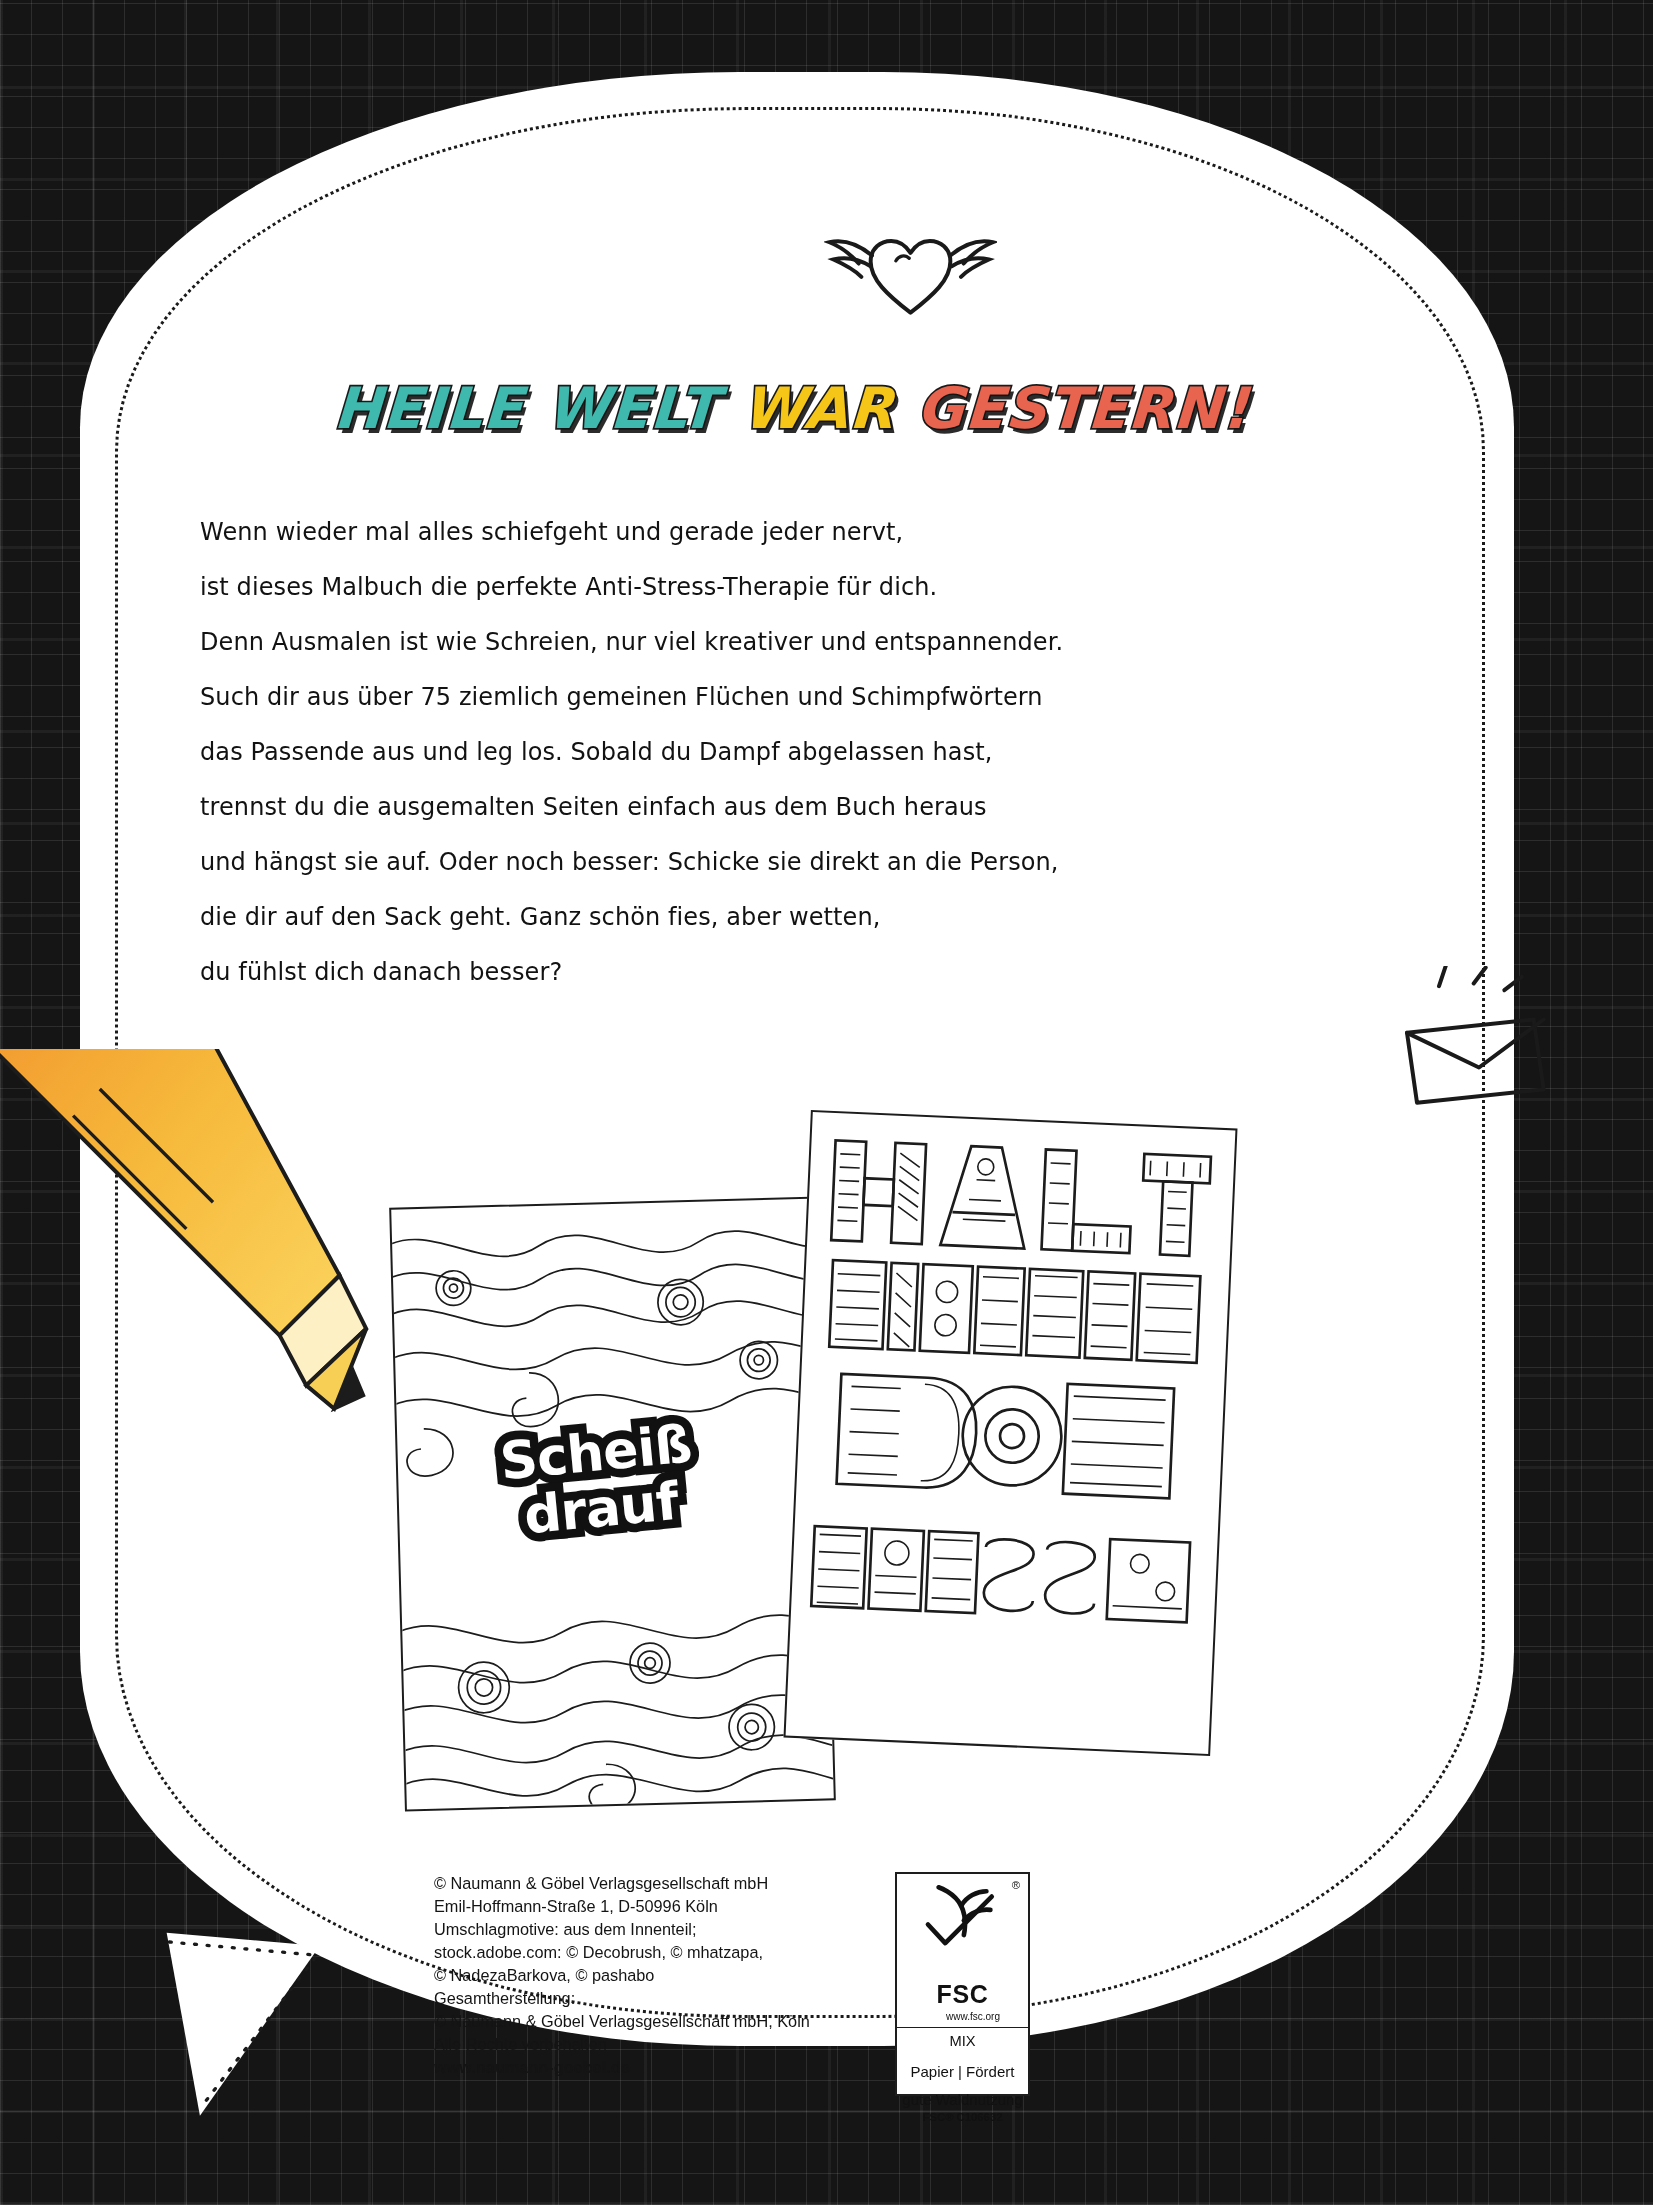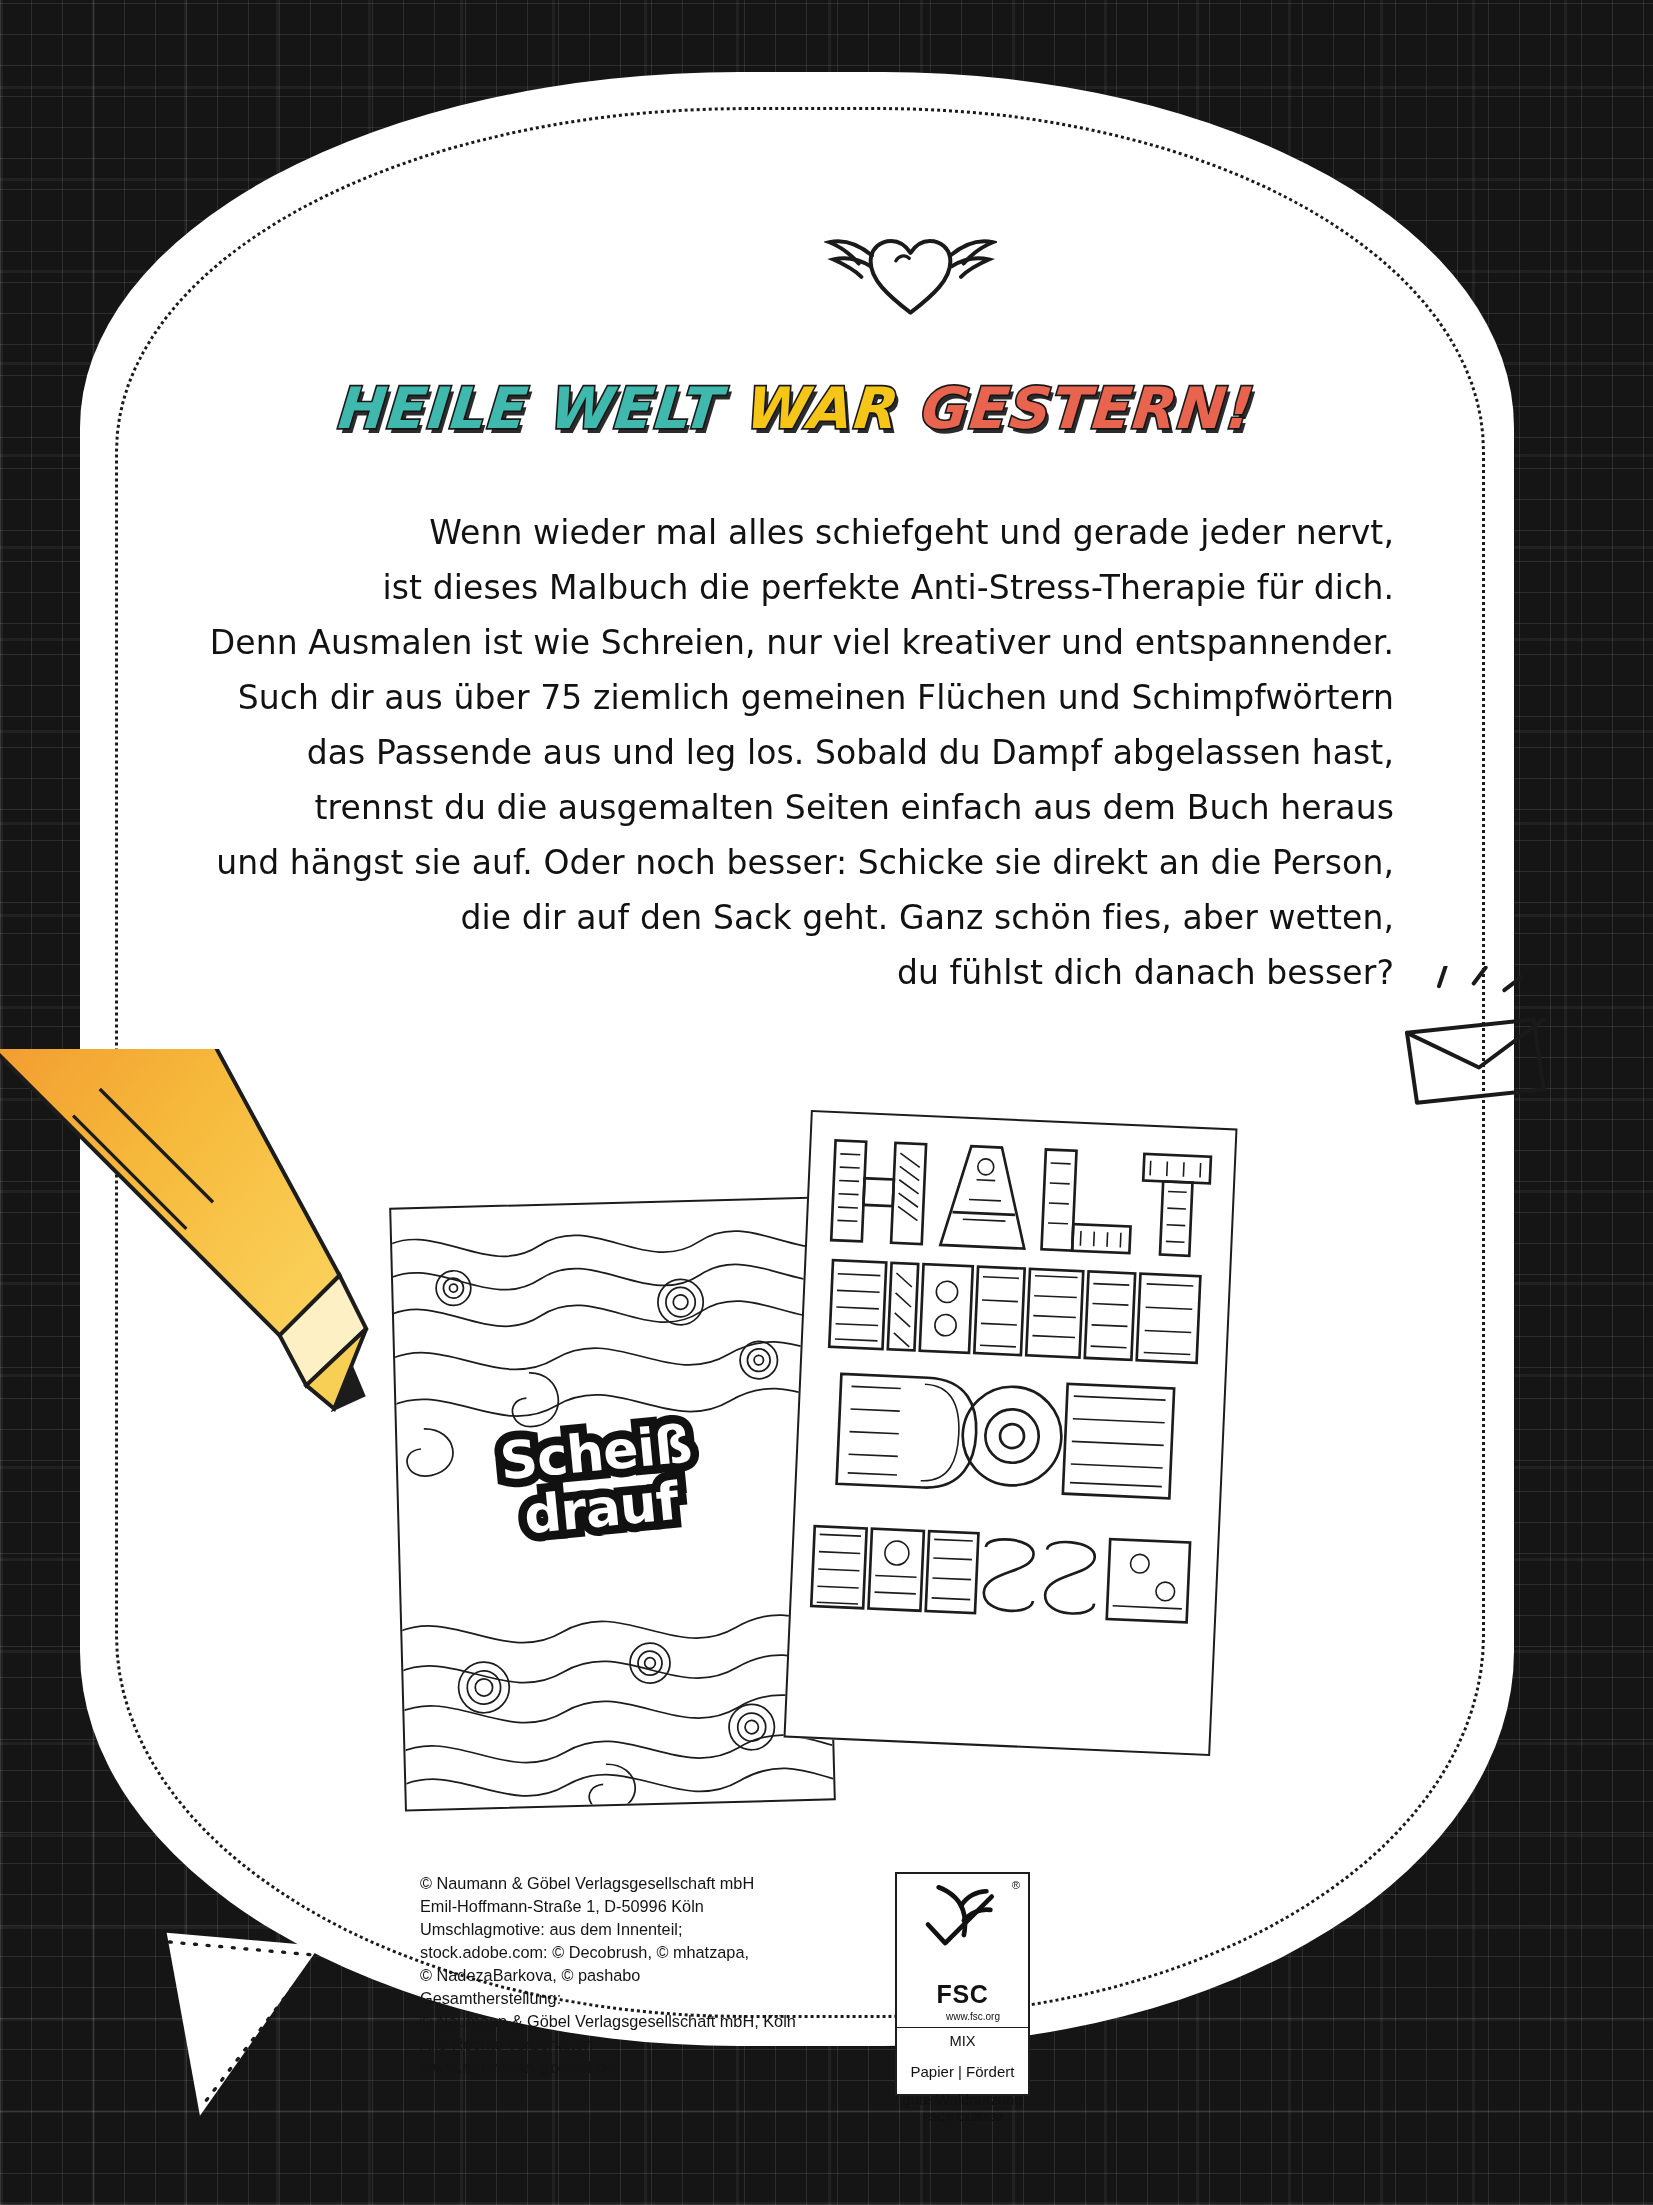--- a/index.html
+++ b/index.html
@@ -97,23 +97,23 @@
   .hl-teal  { color: #3fb8ae; }
   .hl-yel   { color: #f5c518; }
   .hl-red   { color: #e8644f; }
 
   
   .blurb {
     position: absolute;
     left: 120px;
     top: 433px;
     width: 1194px;
-    text-align: right;
+    text-align: left;
     font-family: "DejaVu Sans", sans-serif;
-    font-size: 33px;
+    font-size: 24px;
     line-height: 55px;
     color: #121212;
     letter-spacing: 0.1px;
   }
   .blurb .ln { display: block; white-space: nowrap; }
 
   
   .samples {
     position: absolute;
     left: 0;
@@ -171,21 +171,21 @@
   .imprint {
     position: absolute;
     left: 340px;
     top: 1800px;
     width: 507px;
     font-family: "Liberation Sans", sans-serif;
     font-size: 16.3px;
     line-height: 23px;
     color: #141414;
   }
-  .imprint .ln { display: block; white-space: nowrap; }
+  .imprint .ln { display: block; white-space: nowrap; margin-left: 14px; }
   .imprint .bold { font-weight: bold; }
 
   
   .fsc {
     position: absolute;
     left: 815px;
     top: 1800px;
     width: 131px;
     height: 220px;
     background: #fff;

